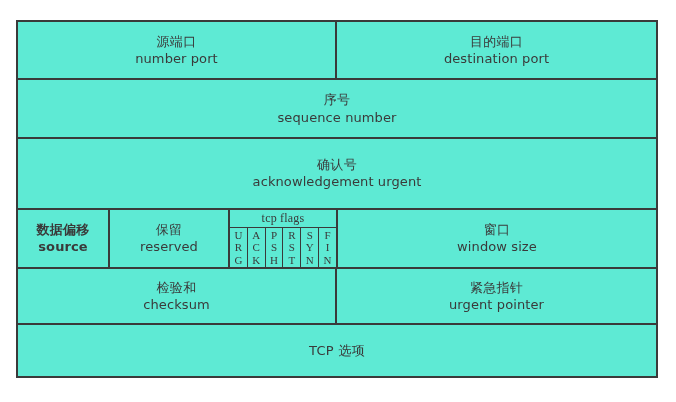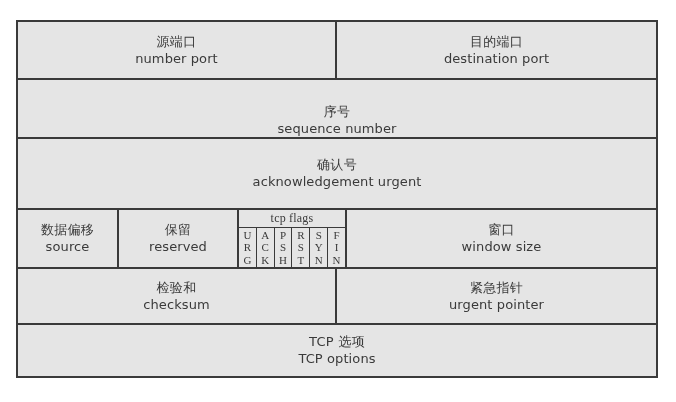--- a/index.html
+++ b/index.html
@@ -19,33 +19,33 @@
   #tcp-header-diagram {
     position: absolute;
     left: 16px;
     top: 20px;
     width: 642px;
     height: 358px;
     box-sizing: border-box;
     border: 2px solid #3a3a3a;
     display: flex;
     flex-direction: column;
-    background: #e5e5e5;
+    background: #5eead4;
   }
 
   .hdr-row {
     display: flex;
     box-sizing: border-box;
     border-bottom: 2px solid #3a3a3a;
     width: 100%;
   }
   .hdr-row.last { border-bottom: none; }
 
   .r1 { height: 59px; }
-  .r2 { height: 60px; align-items: flex-end; }
+  .r2 { height: 60px; }
   .r3 { height: 72px; }
   .r4 { height: 60px; }
   .r5 { height: 57px; }
   .r6 { height: 52px; }
 
   .cell {
     box-sizing: border-box;
     display: flex;
     flex-direction: column;
     align-items: center;
@@ -62,21 +62,21 @@
   }
   .cell .en {
     font-size: 13px;
     letter-spacing: 0.1px;
   }
 
   .half { width: 50%; }
   .full { width: 100%; }
 
   
-  .col-offset   { width: 101px; }
+  .col-offset   { width: 92px; font-weight: bold; }
   .col-reserved { width: 120px; }
   .col-flags    { width: 108px; font-family: Liberation Serif, serif; }
   .col-window   { flex: 1 1 auto; align-items: center; }
 
   
   .flags-block {
     box-sizing: border-box;
     display: flex;
     flex-direction: column;
     height: 100%;
@@ -211,17 +211,16 @@
     </div>
     <div class="cell half">
       <span class="cn">紧急指针</span>
       <span class="en">urgent pointer</span>
     </div>
   </div>
 
   <div class="hdr-row r6 last">
     <div class="cell full">
       <span class="cn">TCP 选项</span>
-      <span class="en">TCP options</span>
     </div>
   </div>
 
 </div>
 
 </body></html>

